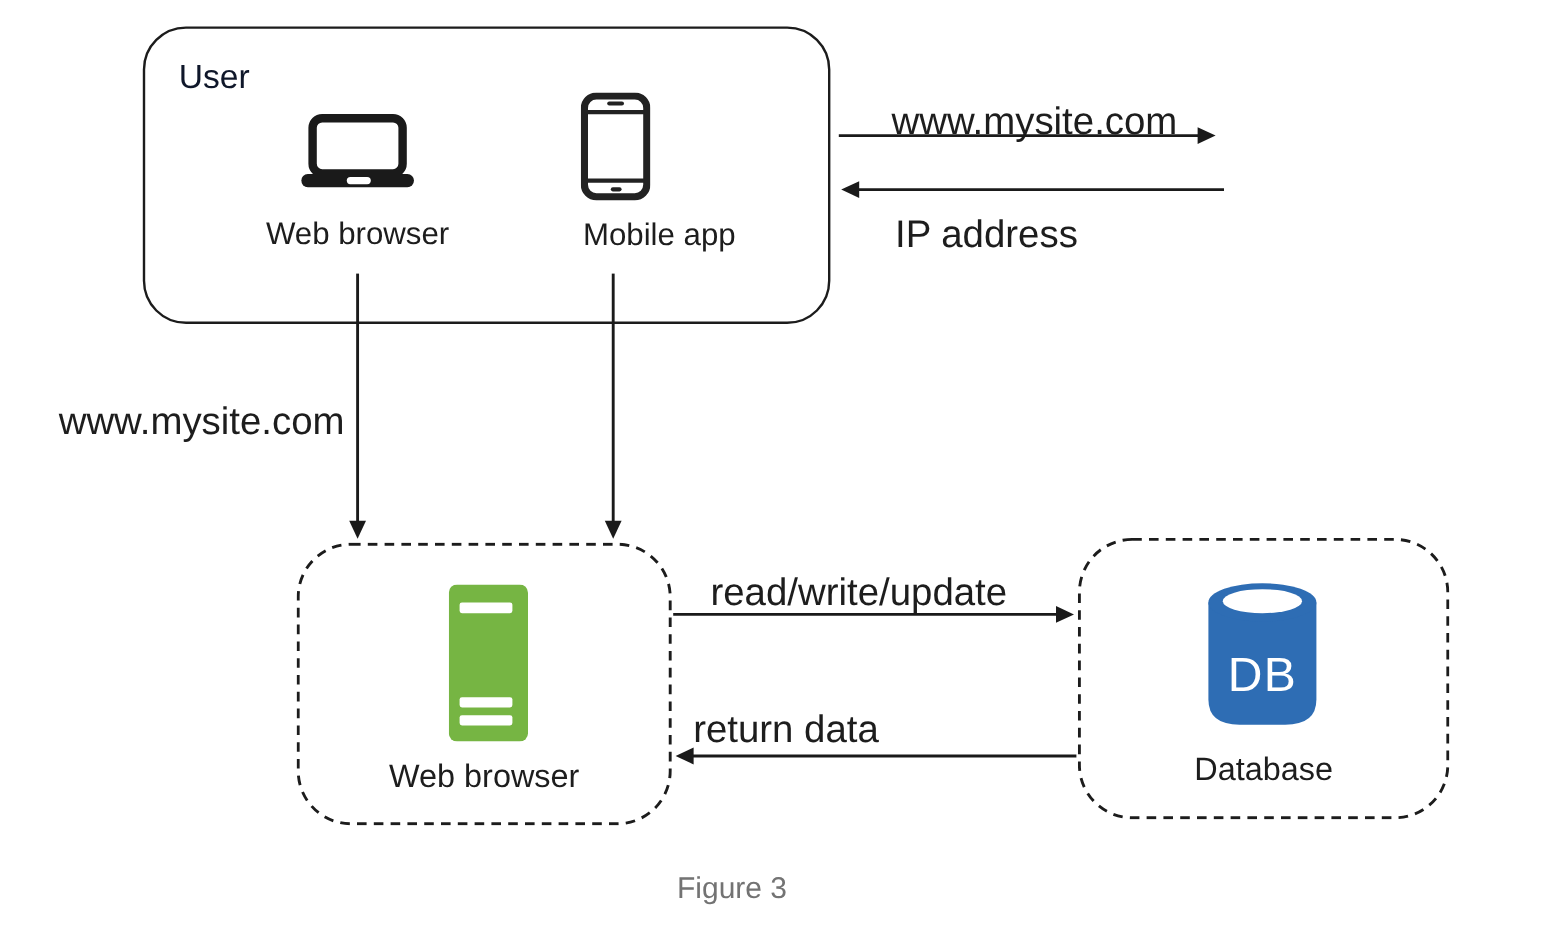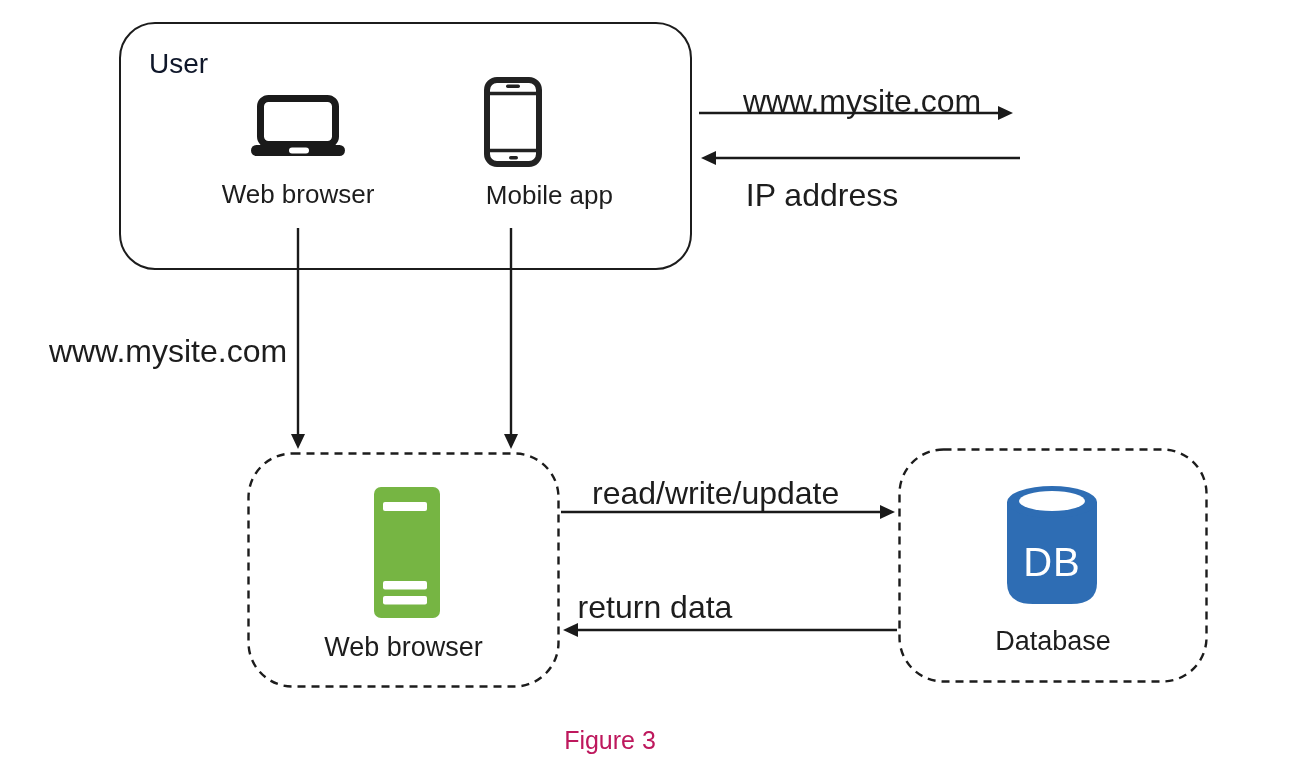--- a/index.html
+++ b/index.html
@@ -36,21 +36,21 @@
   
   .edge-label{position:absolute;width:240px;text-align:center;font-size:32px;white-space:nowrap;}
   .el-user-dns{left:742px;top:83px;}
   .el-dns-user{left:702px;top:177px;}
   .el-browser-server{left:48px;top:333px;}
   .el-app-server{left:502px;top:333px;}
   .el-server-db{left:592px;top:475px;}
   .el-db-server{left:535px;top:589px;}
   
   .caption{position:absolute;left:490px;top:726px;width:240px;text-align:center;
-    font-size:25px;color:#be185d;}
+    font-size:25px;color:#737373;}
   
   .overlay{position:absolute;left:0;top:0;pointer-events:none;}
   .overlay line{stroke:#1a1a1a;stroke-width:2.4;}
   .overlay polygon{fill:#1a1a1a;}
 </style>
 </head>
 <body>
 
 <div class="canvas">
 

